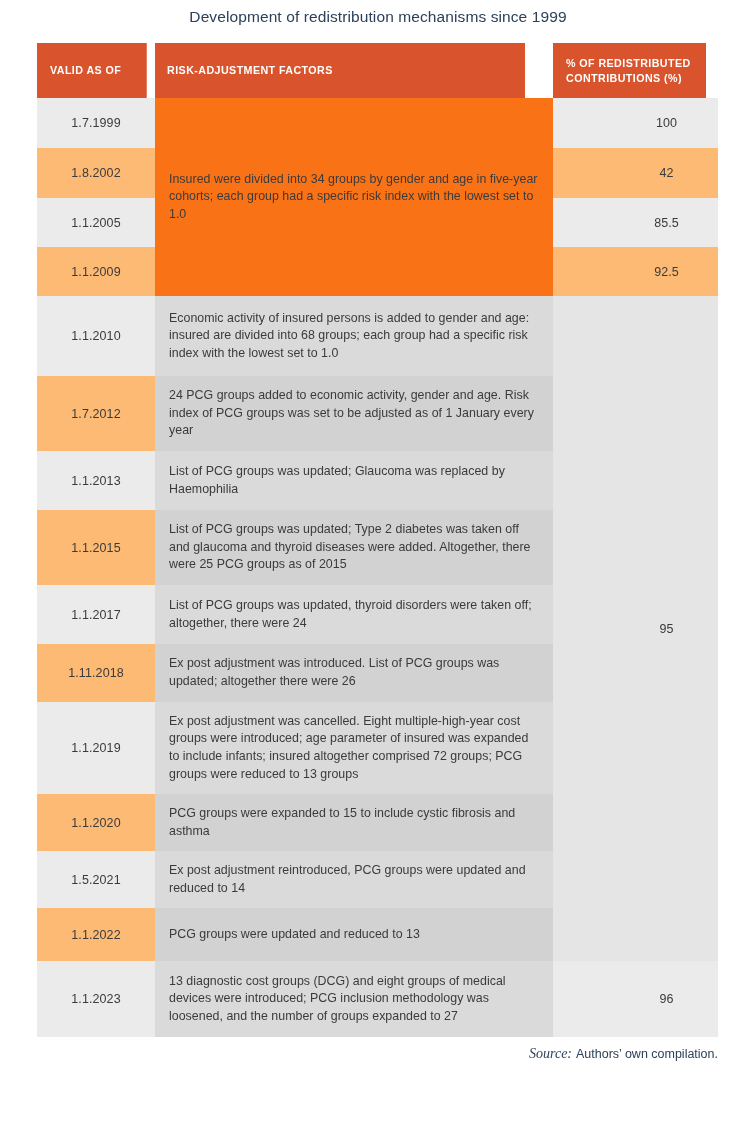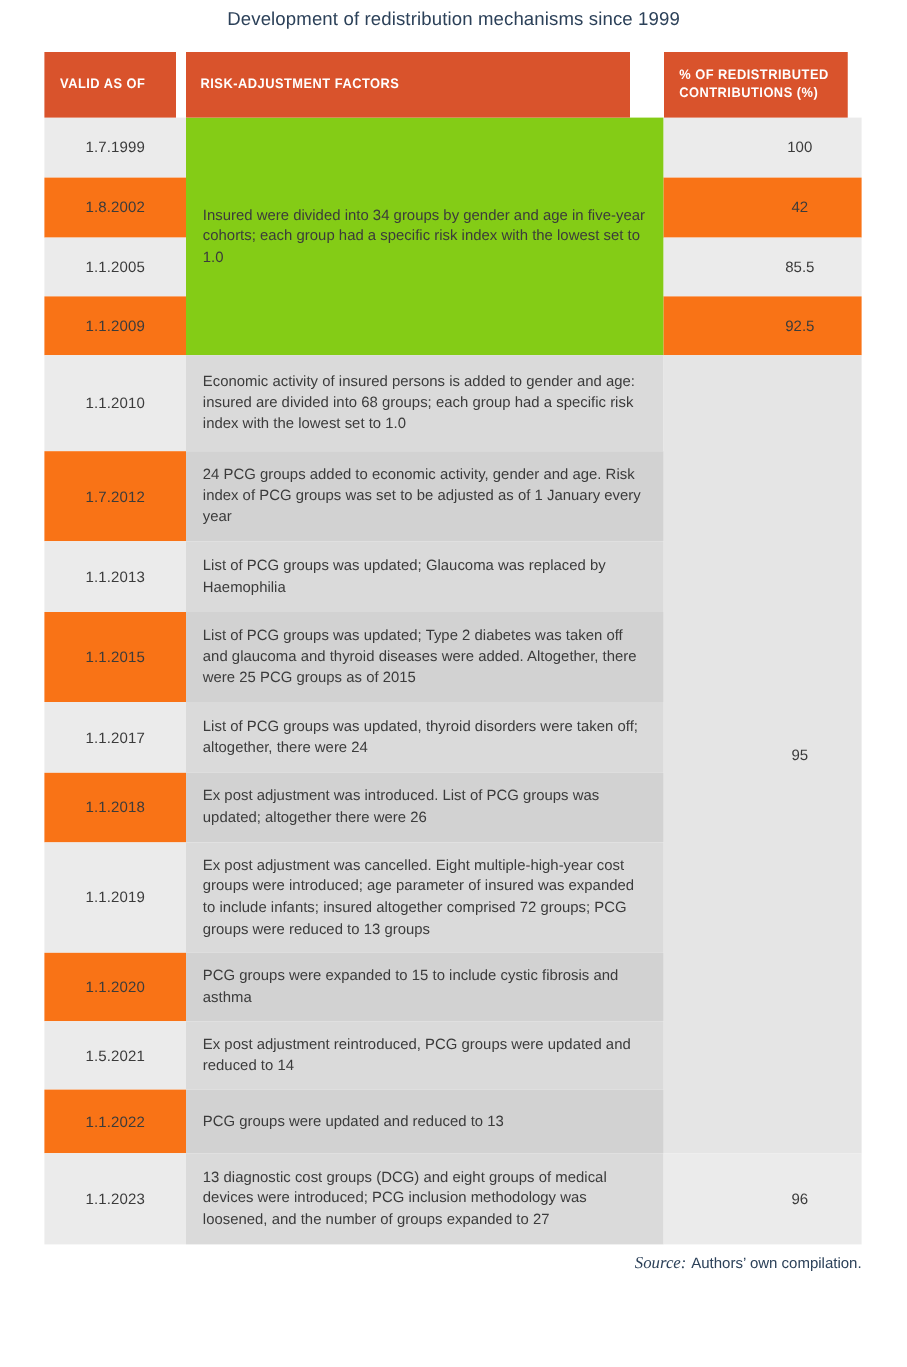--- a/index.html
+++ b/index.html
@@ -95,26 +95,26 @@
   }
   td.pct {
     text-align: center;
     font-size: 12.5px;
     color: #3b3b3b;
     padding-left: 62px;
   }
 
   
   .sh-l-odd  { background: #ebebeb; }
-  .sh-l-even { background: #f97316; }
+  .sh-l-even { background: #fdba74; }
   
   .sh-m-odd  { background: #dadada; }
   .sh-m-even { background: #d2d2d2; }
   
-  .sh-merge-mid { background: #84cc16; }
+  .sh-merge-mid { background: #f97316; }
   .sh-merge-pct { background: #e5e5e5; }
 
   
   .source {
     position: absolute;
     left: 0;
     top: 1046px;
     width: 718px;
     text-align: right;
     font-size: 12.5px;
@@ -206,21 +206,21 @@
           <td class="date sh-l-even">1.1.2015</td>
           <td class="fact sh-m-even">List of PCG groups was updated; Type 2 diabetes was taken off and glaucoma and thyroid diseases were added. Altogether, there were 25 PCG groups as of 2015</td>
         </tr>
 
         <tr style="height:59px;">
           <td class="date sh-l-odd">1.1.2017</td>
           <td class="fact sh-m-odd">List of PCG groups was updated, thyroid disorders were taken off; altogether, there were 24</td>
         </tr>
 
         <tr style="height:58px;">
-          <td class="date sh-l-even">1.1.2018</td>
+          <td class="date sh-l-even">1.11.2018</td>
           <td class="fact sh-m-even">Ex post adjustment was introduced. List of PCG groups was updated; altogether there were 26</td>
         </tr>
 
         <tr style="height:92px;">
           <td class="date sh-l-odd">1.1.2019</td>
           <td class="fact sh-m-odd">Ex post adjustment was cancelled. Eight multiple-high-year cost groups were introduced; age parameter of insured was expanded to include infants; insured altogether comprised 72 groups; PCG groups were reduced to 13 groups</td>
         </tr>
 
         <tr style="height:57px;">
           <td class="date sh-l-even">1.1.2020</td>

